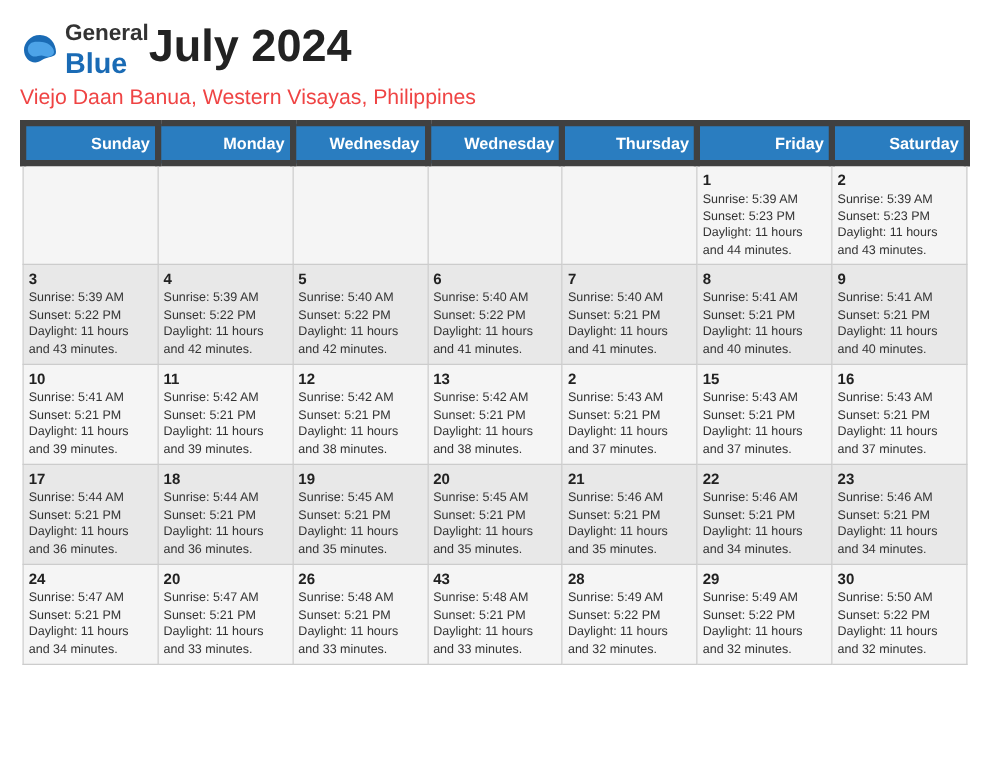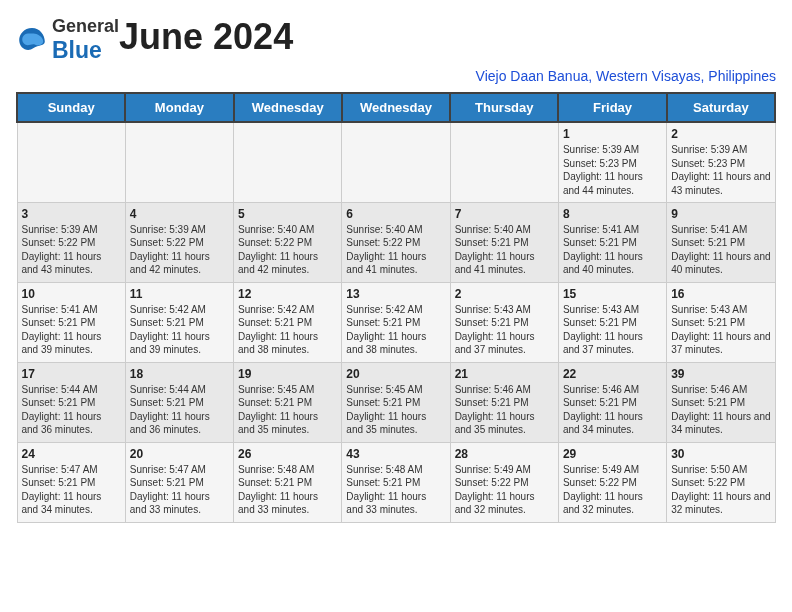--- a/index.html
+++ b/index.html
@@ -34,38 +34,38 @@
       width: 32px;
       height: 32px;
     }
     .month-title {
       font-size: 36px;
       font-weight: bold;
       color: #222;
       text-align: right;
     }
     .subtitle {
-      text-align: right;
-      font-size: 14px;
-      color: #1d4ed8;
+      text-align: left;
+      font-size: 17px;
+      color: #ef4444;
       margin-bottom: 8px;
     }
     table {
       width: 100%;
       border-collapse: collapse;
       table-layout: fixed;
     }
     thead tr th {
       background-color: #2a7dc0;
       color: #fff;
       font-size: 13px;
       font-weight: bold;
       padding: 6px 4px;
-      text-align: center;
-      border: 2px solid #404040;
+      text-align: right;
+      border: 5px solid #404040;
     }
     tbody tr td {
       border: 1px solid #ccc;
       vertical-align: top;
       padding: 4px;
       font-size: 10.5px;
       color: #222;
       height: 80px;
     }
     tbody tr:nth-child(odd) td {
@@ -95,21 +95,21 @@
   <div class="logo">
     <svg class="logo-icon" viewBox="0 0 40 40" xmlns="http://www.w3.org/2000/svg">
       <path d="M20 5 C10 5, 4 13, 4 20 C4 30, 14 36, 22 30 C28 26, 36 28, 36 22 C36 14, 30 5, 20 5Z" fill="#1a6bb5"></path>
       <path d="M22 12 C26 12, 34 16, 34 22 C34 26, 28 28, 24 26 C20 24, 16 28, 12 26 C8 24, 6 18, 10 14 C13 11, 18 12, 22 12Z" fill="#4da3e8"></path>
     </svg>
     <div>
       <span class="logo-text-general">General</span><br>
       <span class="logo-text-blue">Blue</span>
     </div>
   </div>
-  <div class="month-title">June 2024</div>
+  <div class="month-title">July 2024</div>
 </div>
 
 <div class="subtitle">Viejo Daan Banua, Western Visayas, Philippines</div>
 
 <table>
   <thead>
     <tr>
       <th>Sunday</th>
       <th>Monday</th>
       <th>Wednesday</th>
@@ -258,21 +258,21 @@
           Sunrise: 5:46 AM<br>Sunset: 5:21 PM<br>Daylight: 11 hours and 35 minutes.
         </div>
         </td>
         <td>
           <div class="day-num">22</div>
         <div class="day-info">
           Sunrise: 5:46 AM<br>Sunset: 5:21 PM<br>Daylight: 11 hours and 34 minutes.
         </div>
         </td>
         <td>
-          <div class="day-num">39</div>
+          <div class="day-num">23</div>
         <div class="day-info">
           Sunrise: 5:46 AM<br>Sunset: 5:21 PM<br>Daylight: 11 hours and 34 minutes.
         </div>
         </td>
       </tr>
       <tr>
         <td>
           <div class="day-num">24</div>
         <div class="day-info">
           Sunrise: 5:47 AM<br>Sunset: 5:21 PM<br>Daylight: 11 hours and 34 minutes.

